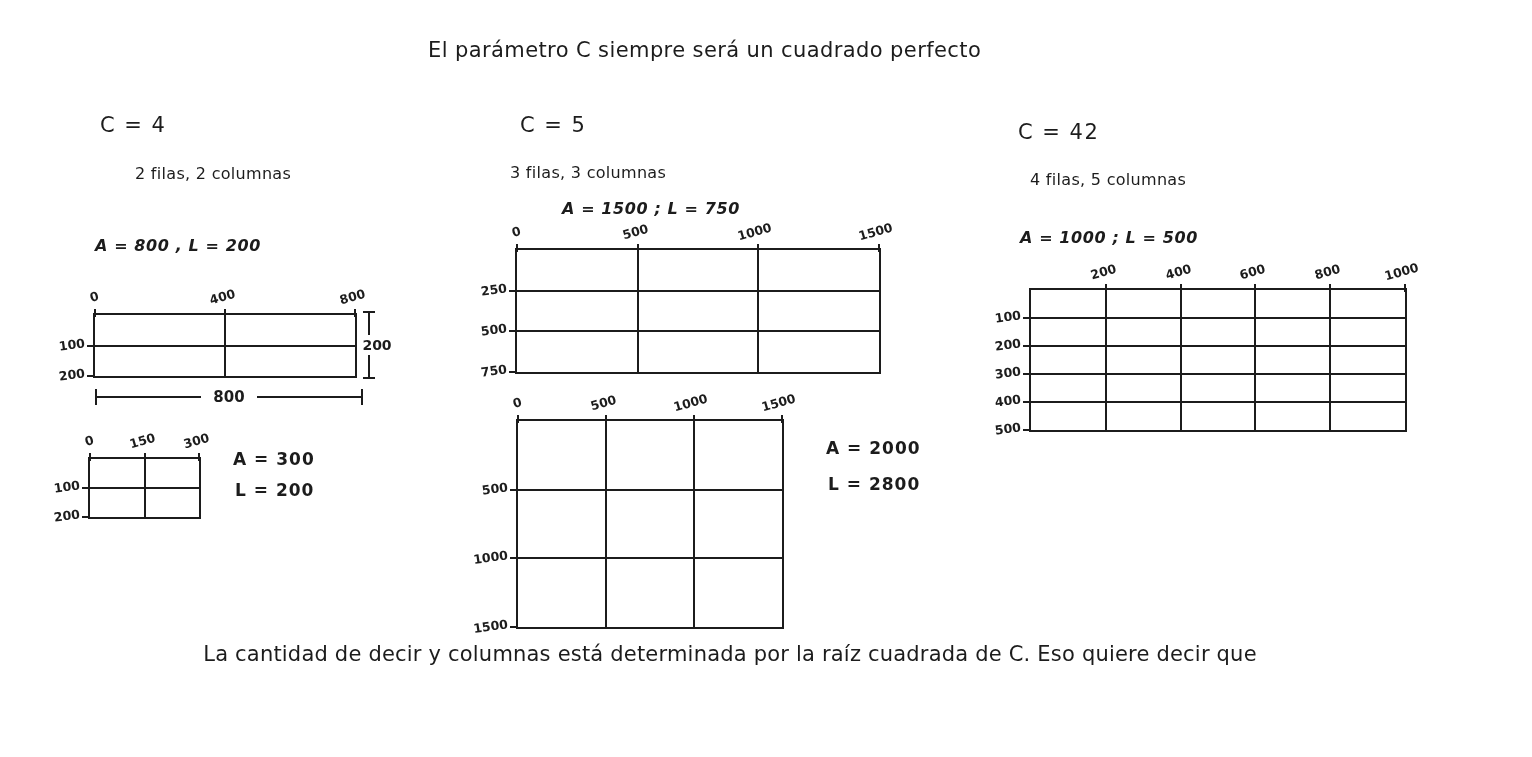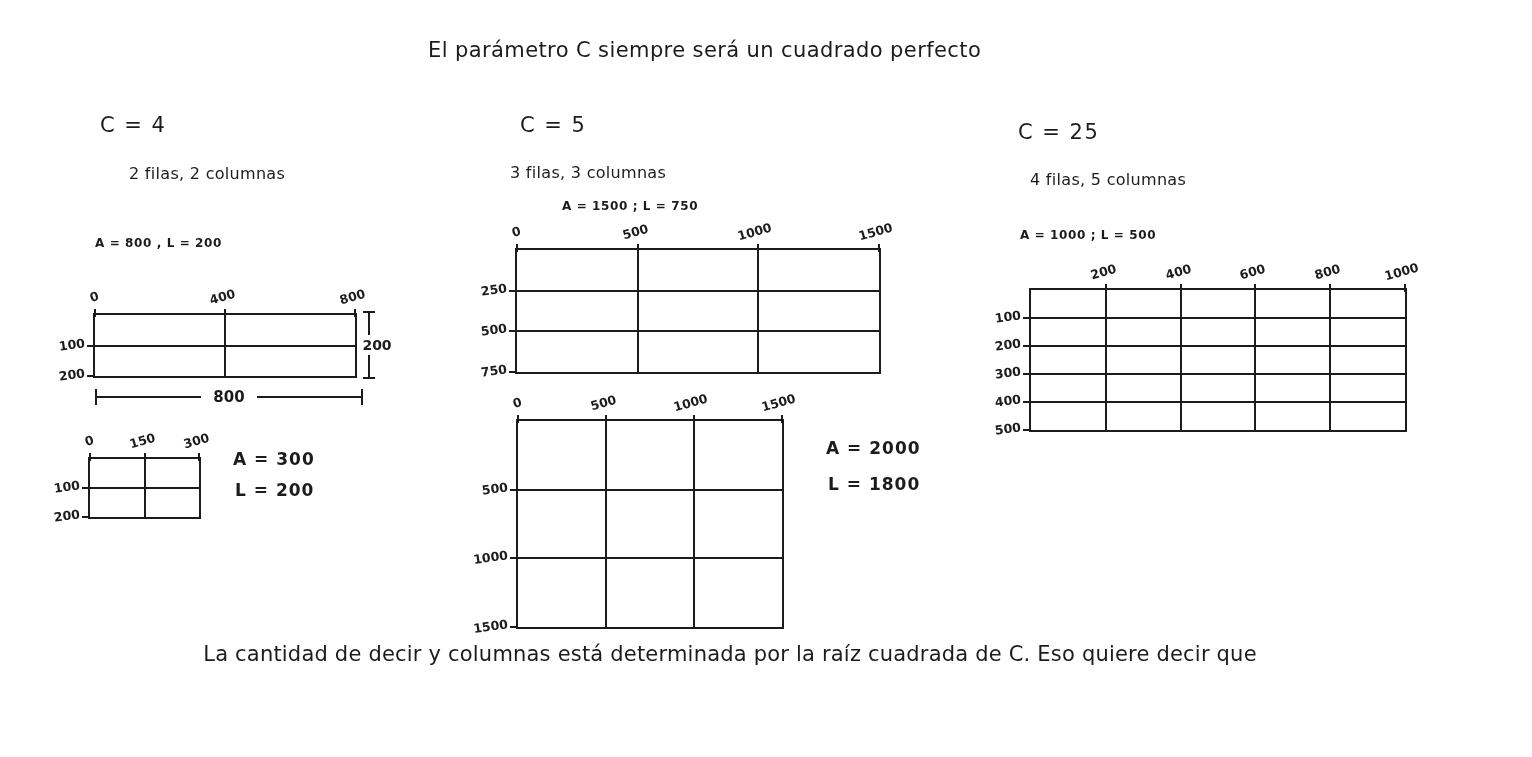--- a/index.html
+++ b/index.html
@@ -5,21 +5,21 @@
   :root { --ink:#1c1c1c; --paper:#ffffff; }
   html,body{margin:0;padding:0;background:#fff;}
   .canvas{
     position:relative;width:1532px;height:757px;background:var(--paper);
     font-family:"DejaVu Sans",sans-serif;color:var(--ink);overflow:hidden;
   }
   .abs{position:absolute;white-space:nowrap;}
   .title{font-size:21px;letter-spacing:.4px;}
   .heading{font-size:21px;letter-spacing:1.5px;}
   .sub{font-size:16px;letter-spacing:.3px;}
-  .ann{font-size:12px;font-weight:bold;letter-spacing:.6px;}
+  .ann{font-size:16px;font-weight:bold;letter-spacing:.6px;font-style:italic;}
   .ann2{font-size:17px;font-weight:bold;letter-spacing:1px;}
   .footer-line{position:absolute;left:0;width:1460px;text-align:center;font-size:21px;letter-spacing:.2px;}
 
   .grid{position:absolute;border:2px solid var(--ink);}
   .vline{position:absolute;top:0;bottom:0;width:2px;margin-left:-1px;background:var(--ink);}
   .hline{position:absolute;left:0;right:0;height:2px;margin-top:-1px;background:var(--ink);}
   .ttick{position:absolute;top:-6px;width:2px;height:8px;margin-left:-1px;background:var(--ink);}
   .tlabel{position:absolute;top:-26px;font-size:12.5px;font-weight:bold;
           transform:translateX(-60%) rotate(-16deg);white-space:nowrap;}
   .ltick{position:absolute;left:-8px;width:7px;height:2px;margin-top:-1px;background:var(--ink);}
@@ -42,21 +42,21 @@
 </style>
 </head>
 <body>
 
 <div class="canvas">
 
   <div class="abs title" style="left:428px;top:38px">El parámetro C siempre será un cuadrado perfecto</div>
 
   <section>
     <div class="abs heading" style="left:100px;top:113px">C = 4</div>
-    <div class="abs sub" style="left:129px;top:164px">2 filas, 2 columnas</div>
+    <div class="abs sub" style="left:135px;top:164px">2 filas, 2 columnas</div>
     <div class="abs ann" style="left:95px;top:236px">A = 800 ,   L = 200</div>
 
     <div class="grid" style="left:93px;top:313px;width:260px;height:61px">
         <div class="ttick" style="left: 0%;"></div>
         <div class="tlabel" style="left: 0%;">0</div>
         <div class="vline" style="left: 50%;"></div>
         <div class="ttick" style="left: 50%;"></div>
         <div class="tlabel" style="left: 50%;">400</div>
         <div class="ttick" style="left: 100%;"></div>
         <div class="tlabel" style="left: 100%;">800</div>
@@ -137,25 +137,25 @@
         <div class="hline" style="top: 33.3333%;"></div>
         <div class="ltick" style="top: 33.3333%;"></div>
         <div class="llabel" style="top: 33.3333%;">500</div>
         <div class="hline" style="top: 66.6667%;"></div>
         <div class="ltick" style="top: 66.6667%;"></div>
         <div class="llabel" style="top: 66.6667%;">1000</div>
         <div class="ltick" style="top: 100%;"></div>
         <div class="llabel" style="top: 100%;">1500</div>
       </div>
     <div class="abs ann2" style="left:826px;top:438px">A = 2000</div>
-    <div class="abs ann2" style="left:828px;top:474px">L = 1800</div>
+    <div class="abs ann2" style="left:828px;top:474px">L = 2800</div>
   </section>
 
   <section>
-    <div class="abs heading" style="left:1018px;top:120px">C = 25</div>
+    <div class="abs heading" style="left:1018px;top:120px">C = 42</div>
     <div class="abs sub" style="left:1030px;top:170px">4 filas, 5 columnas</div>
     <div class="abs ann" style="left:1020px;top:228px">A = 1000  ;   L = 500</div>
 
     <div class="grid" style="left:1029px;top:288px;width:374px;height:140px">
         <div class="vline" style="left: 20%;"></div>
         <div class="ttick" style="left: 20%;"></div>
         <div class="tlabel" style="left: 20%;">200</div>
         <div class="vline" style="left: 40%;"></div>
         <div class="ttick" style="left: 40%;"></div>
         <div class="tlabel" style="left: 40%;">400</div>

